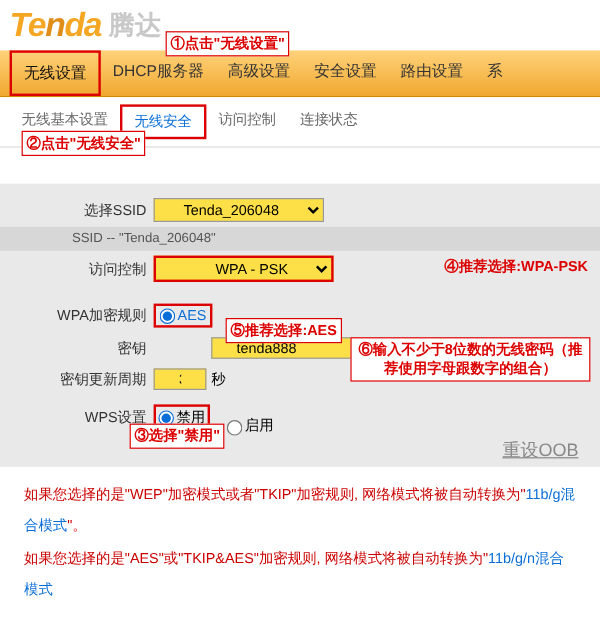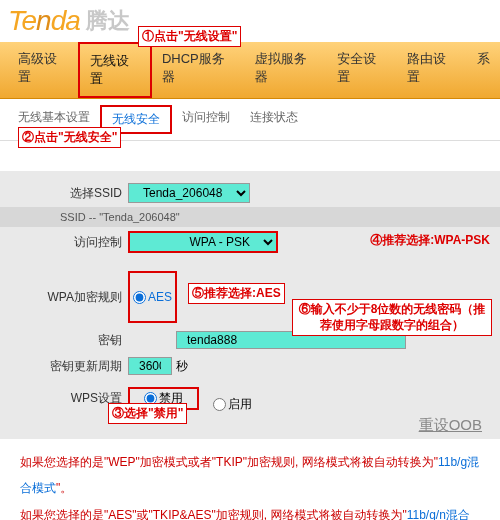--- a/index.html
+++ b/index.html
@@ -1,57 +1,56 @@
 <!DOCTYPE html>
 <html><head>
 <meta charset="utf-8">
 <style>
   * { box-sizing: border-box; margin: 0; padding: 0; }
   body { font-family: Arial, "Microsoft YaHei", sans-serif; font-size: 12px; background: #fff; width: 500px; }
   .logo-bar { display: flex; align-items: center; padding: 2px 8px; position: relative; height: 42px; }
-  .logo { font-family: Arial; font-size: 28px; font-weight: normal; font-style: italic; color: #f5a623; letter-spacing: -1px; }
+  .logo { font-family: Arial; font-size: 28px; font-weight: bold; font-style: italic; color: #f5a623; letter-spacing: -1px; }
   .logo span.n { color: #e08e1a; }
   .logo-cn { font-size: 22px; color: #c8c8c8; margin-left: 6px; font-weight: bold; }
   .annot { position: absolute; font-size: 12px; color: #d00; font-weight: bold; white-space: nowrap; z-index: 10; }
   .redbox { border: 2px solid #d00; }
   .main-nav { background: linear-gradient(#ffd27a, #f0a830); display: flex; padding-left: 8px; border-bottom: 1px solid #d48806; }
   .main-nav .tab { padding: 8px 10px; font-size: 13px; color: #333; cursor: pointer; }
   .main-nav .tab.active { color: #111; position: relative; }
   .sub-nav { display: flex; padding: 6px 8px; background: #fff; border-bottom: 1px solid #ddd; }
   .sub-nav .stab { padding: 4px 10px; color: #666; cursor: pointer; font-size: 12px; }
   .sub-nav .stab.active { color: #0a6ed8; }
   .form-area { background: #e9e9e9; padding: 8px 0 8px 0; margin-top: 30px; position: relative; font-size: 12px; }
   .row { display: flex; align-items: center; padding: 4px 8px; min-height: 26px; }
   .row .lbl { width: 120px; text-align: right; color: #333; padding-right: 6px; }
   .row .val { flex: 1; display: flex; align-items: center; gap: 4px; }
   .ssid-bar { background: #d7d7d7; padding: 4px 8px; font-size: 11px; color: #555; }
-  select, input[type=text] { font-size: 12px; padding: 1px 10px; border: 1px solid #999; background: #5eead4; }
+  select, input[type=text] { font-size: 12px; padding: 1px 20px; border: 1px solid #999; background: #fde047; }
   .wide-select { width: 150px; text-align: right; }
   .key-input { width: 230px; }
   .small-input { width: 44px; }
   .note-area { padding: 10px 20px; color: #c00; font-size: 12px; line-height: 2.2; }
   .note-area .blue { color: #0a6ed8; }
   .reset-link { position: absolute; right: 18px; bottom: 4px; color: #888; text-decoration: underline; font-size: 15px; cursor: pointer; }
   .annot-box { border: 1px solid #d00; padding: 1px 3px; background: #fff; }
   .radio { accent-color: #0a6ed8; }
 </style>
 </head>
 <body>
 
 <div class="logo-bar">
   <span class="logo">Te<span class="n">n</span>da</span>
   <span class="logo-cn">腾达</span>
   <div class="annot annot-box" style="left:138px; top:26px;">①点击"无线设置"</div>
 </div>
 
 <div class="main-nav">
-  <div class="tab">高级设置</div>
   <div class="tab active redbox">无线设置</div>
   <div class="tab">DHCP服务器</div>
-  <div class="tab">虚拟服务器</div>
+  <div class="tab">高级设置</div>
   <div class="tab">安全设置</div>
   <div class="tab">路由设置</div>
   <div class="tab">系</div>
 </div>
 
 <div class="sub-nav" style="position:relative;">
   <div class="stab">无线基本设置</div>
   <div class="stab active redbox">无线安全</div>
   <div class="stab">访问控制</div>
   <div class="stab">连接状态</div>
@@ -81,21 +80,21 @@
       </select>
     </div>
     <div class="annot" style="right:10px; top:5px;">④推荐选择:WPA-PSK</div>
   </div>
 
   <div style="height:10px;"></div>
 
   <div class="row" style="position:relative;">
     <div class="lbl">WPA加密规则</div>
     <div class="val">
-      <span class="redbox" style="padding:17px 3px; display:inline-flex; align-items:center;">
+      <span class="redbox" style="padding:1px 3px; display:inline-flex; align-items:center;">
         <input type="radio" class="radio" checked="" style="">
         <span style="color:#0a6ed8; margin-left:2px;">AES</span>
       </span>
     </div>
     <div class="annot annot-box" style="left:188px; top:16px;">⑤推荐选择:AES</div>
   </div>
 
   <div class="row" style="position:relative;gap:48px;">
     <div class="lbl">密钥</div>
     <div class="val">
@@ -109,25 +108,25 @@
     <div class="lbl">密钥更新周期</div>
     <div class="val">
       <input type="text" class="small-input" value="3600" style="">
       <span>秒</span>
     </div>
   </div>
 
   <div class="row" style="position:relative;">
     <div class="lbl">WPS设置</div>
     <div class="val">
-      <span class="redbox" style="padding:1px 14px; display:inline-flex; align-items:center;">
+      <span class="redbox" style="padding:1px 2px; display:inline-flex; align-items:center;">
         <input type="radio" class="radio" checked="" style="">
         <span style="margin-left:2px;">禁用</span>
       </span>
-      <span style="display:inline-flex; align-items:center; margin-left:10px;margin-top:13px;">
+      <span style="display:inline-flex; align-items:flex-end; margin-left:10px;margin-top:13px;">
         <input type="radio" class="radio" style="">
         <span style="margin-left:2px;">启用</span>
       </span>
     </div>
     <div class="annot annot-box" style="left:108px; top:24px;">③选择"禁用"</div>
   </div>
 
   <div style="height:14px;"></div>
   <span class="reset-link">重设OOB</span>
 </div>

